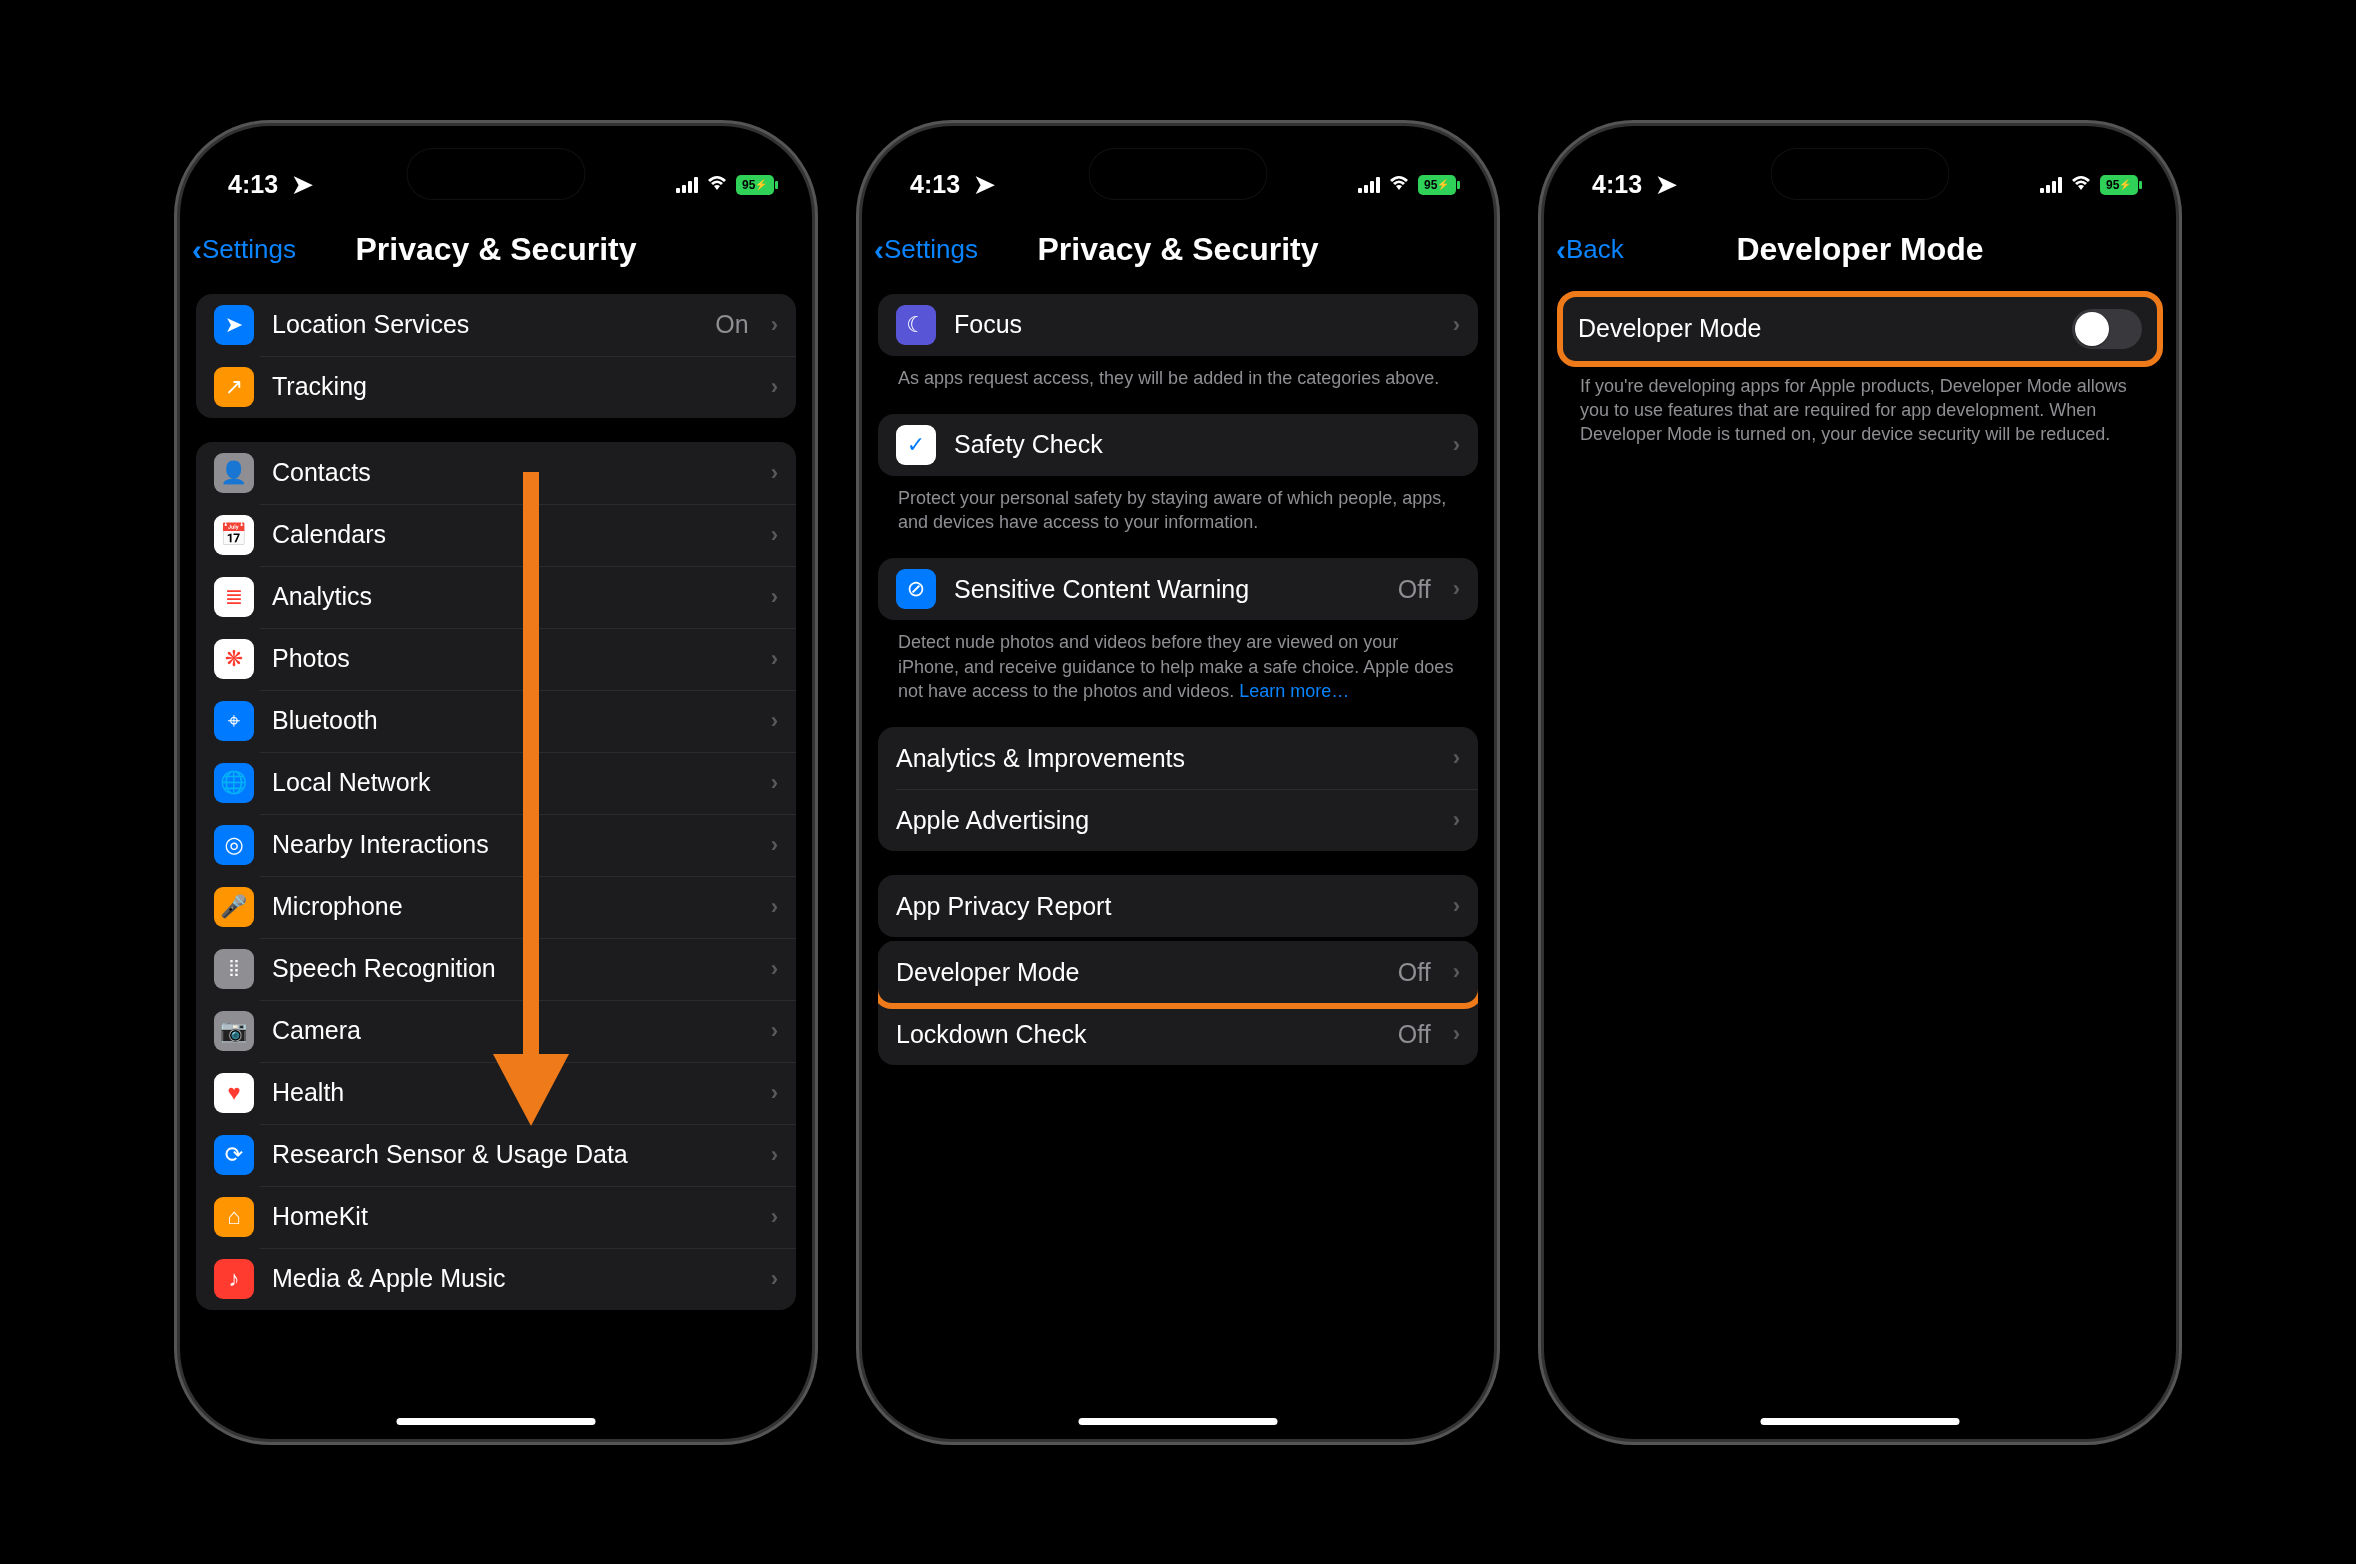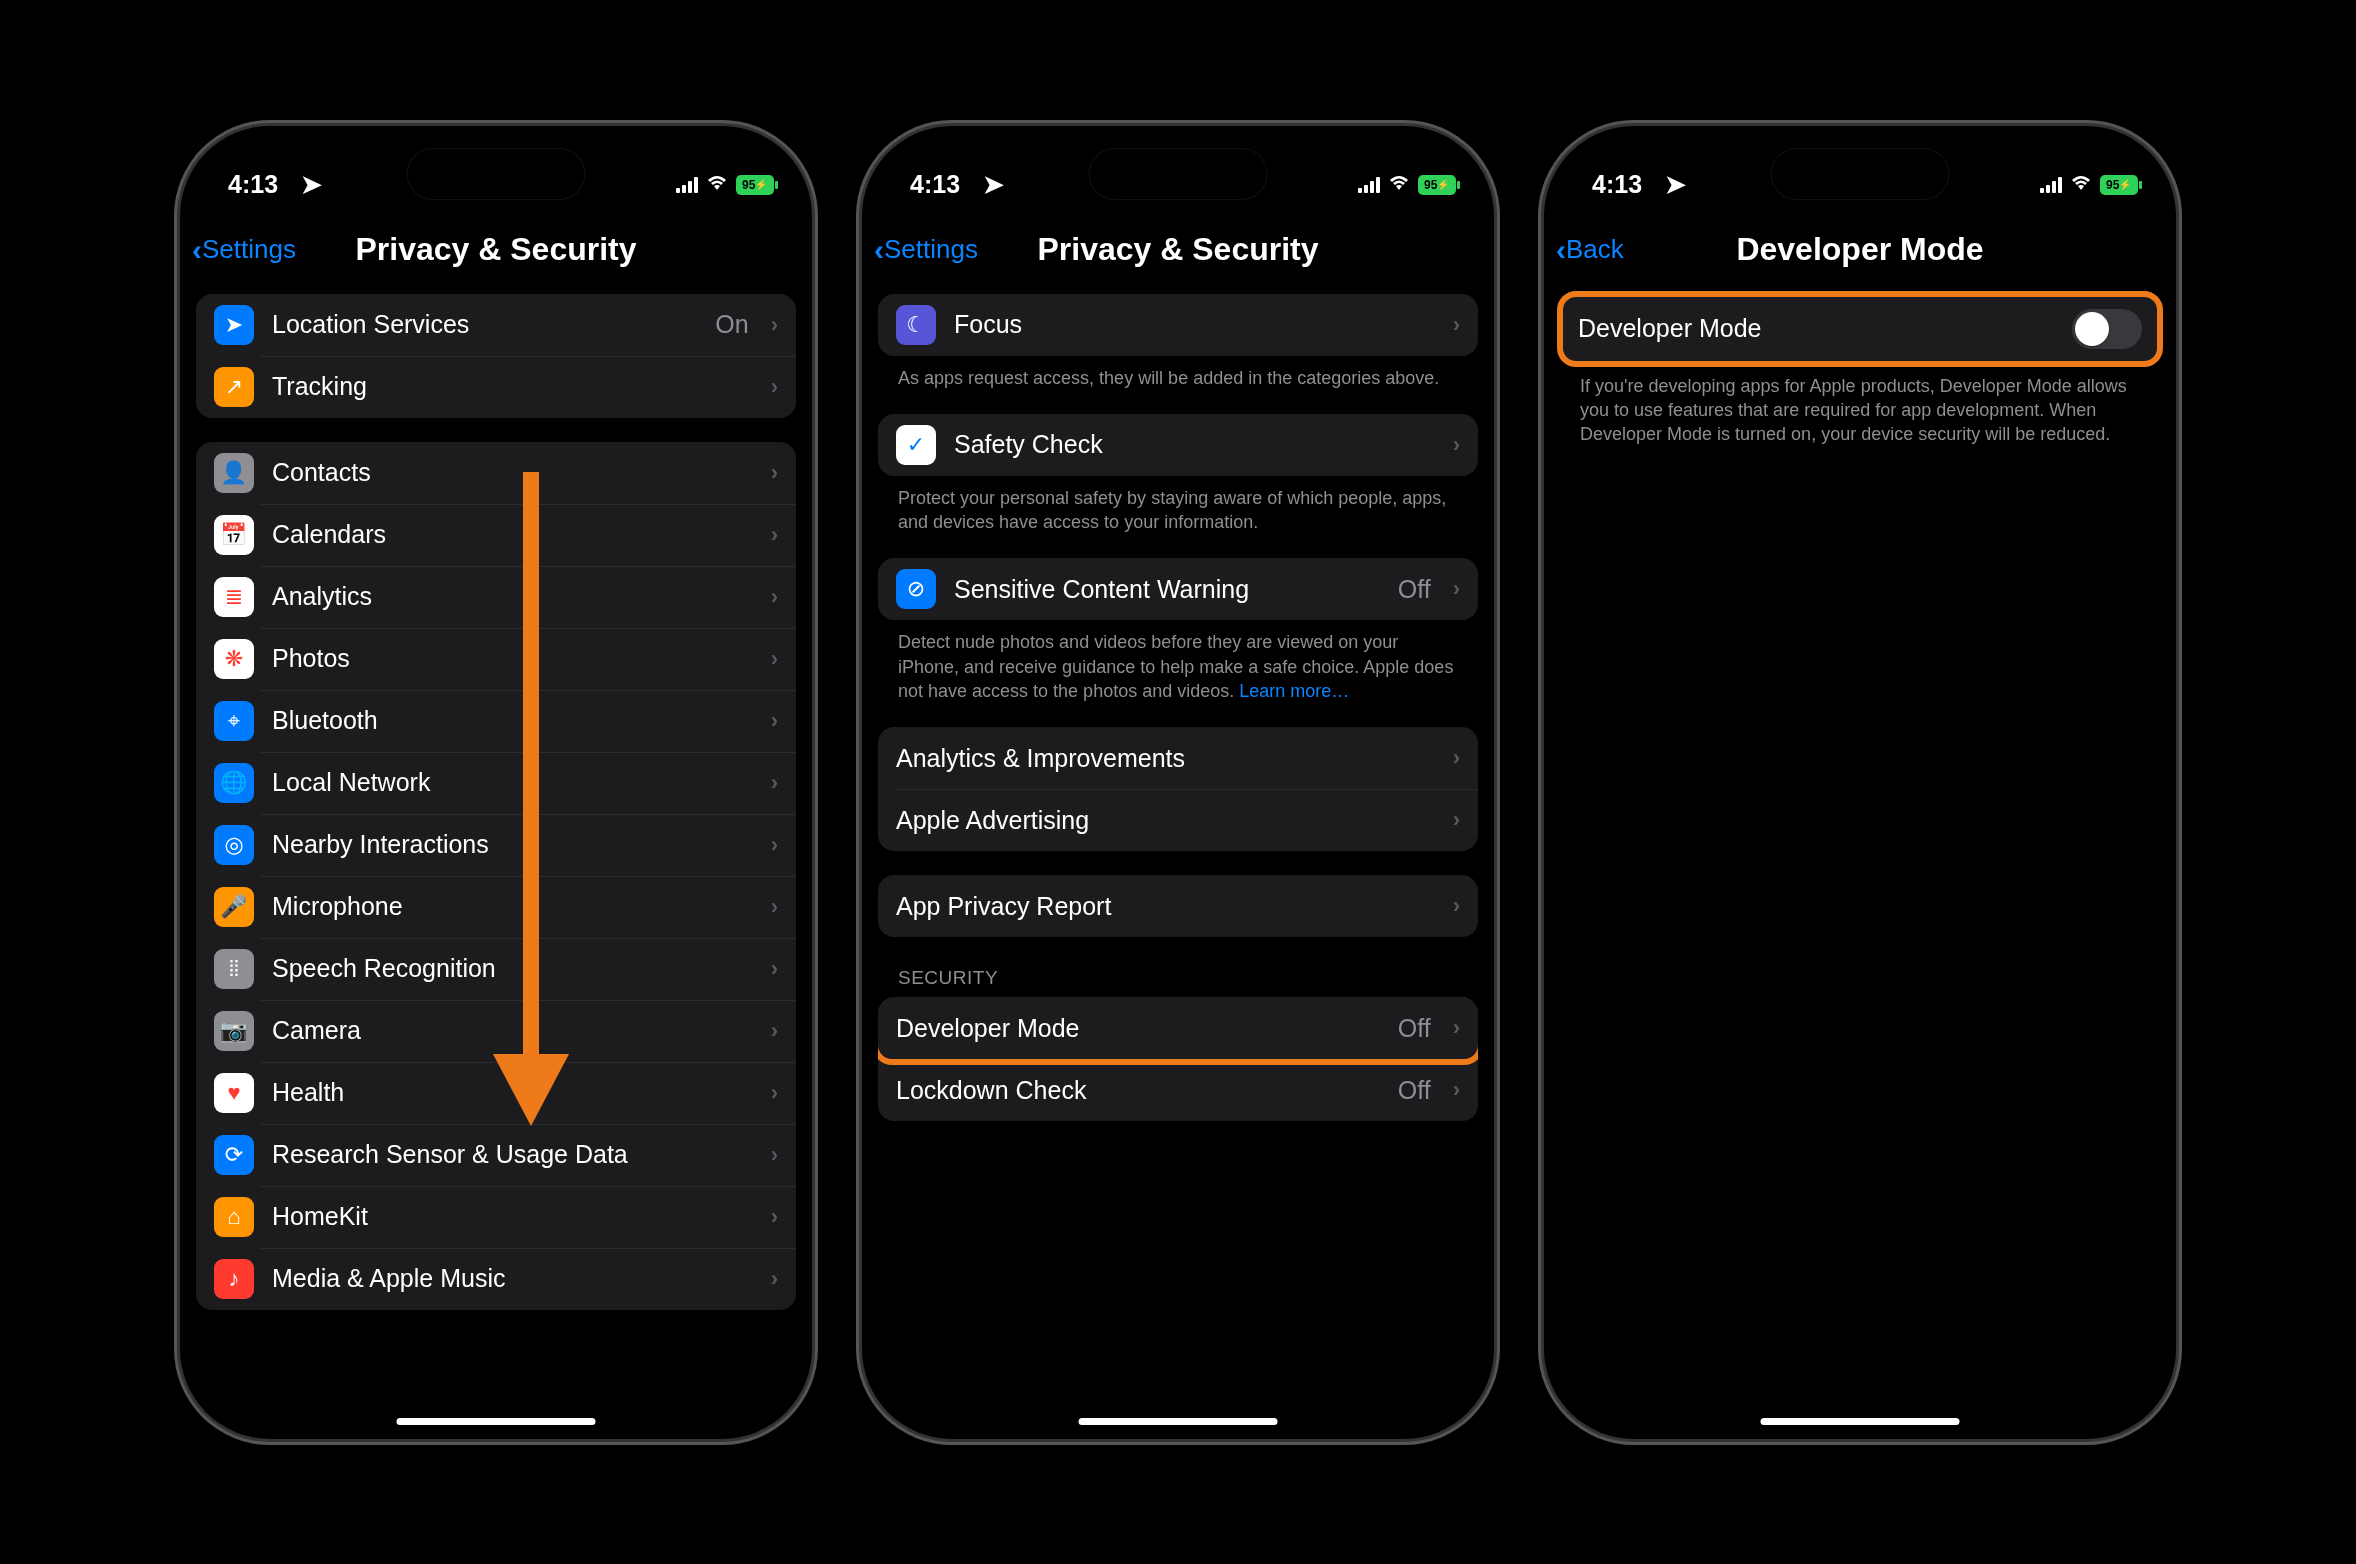--- a/index.html
+++ b/index.html
@@ -50,21 +50,21 @@
   }
   .status-bar {
     height: 90px;
     padding: 28px 38px 0 48px;
     display: flex;
     justify-content: space-between;
     align-items: center;
     font-size: 25px;
     font-weight: 600;
   }
-  .sb-left { display: flex; align-items: center; gap: 23px; }
+  .sb-left { display: flex; align-items: center; gap: 14px; }
   .sb-right { display: flex; align-items: center; gap: 8px; }
   .battery {
     width: 38px;
     height: 20px;
     background: var(--battery);
     border-radius: 5px;
     position: relative;
     display: flex;
     align-items: center;
     justify-content: center;
@@ -442,21 +442,20 @@
         </div>
       </div>
 
     <div class="group">
       <div class="row no-icon">
         <div class="row-label">App Privacy Report</div>
         <div class="chevron">›</div>
       </div>
     </div>
 
-    <div class="section-header">SECURITY</div>
     <div class="group" style="margin-top:4px;" id="p2security">
         <div class="row no-icon highlight-single">
           <div class="row-label">Developer Mode</div>
           <div class="row-val">Off</div>
           <div class="chevron">›</div>
         </div>
         <div class="row no-icon">
           <div class="row-label">Lockdown Check</div>
           <div class="row-val">Off</div>
           <div class="chevron">›</div>

